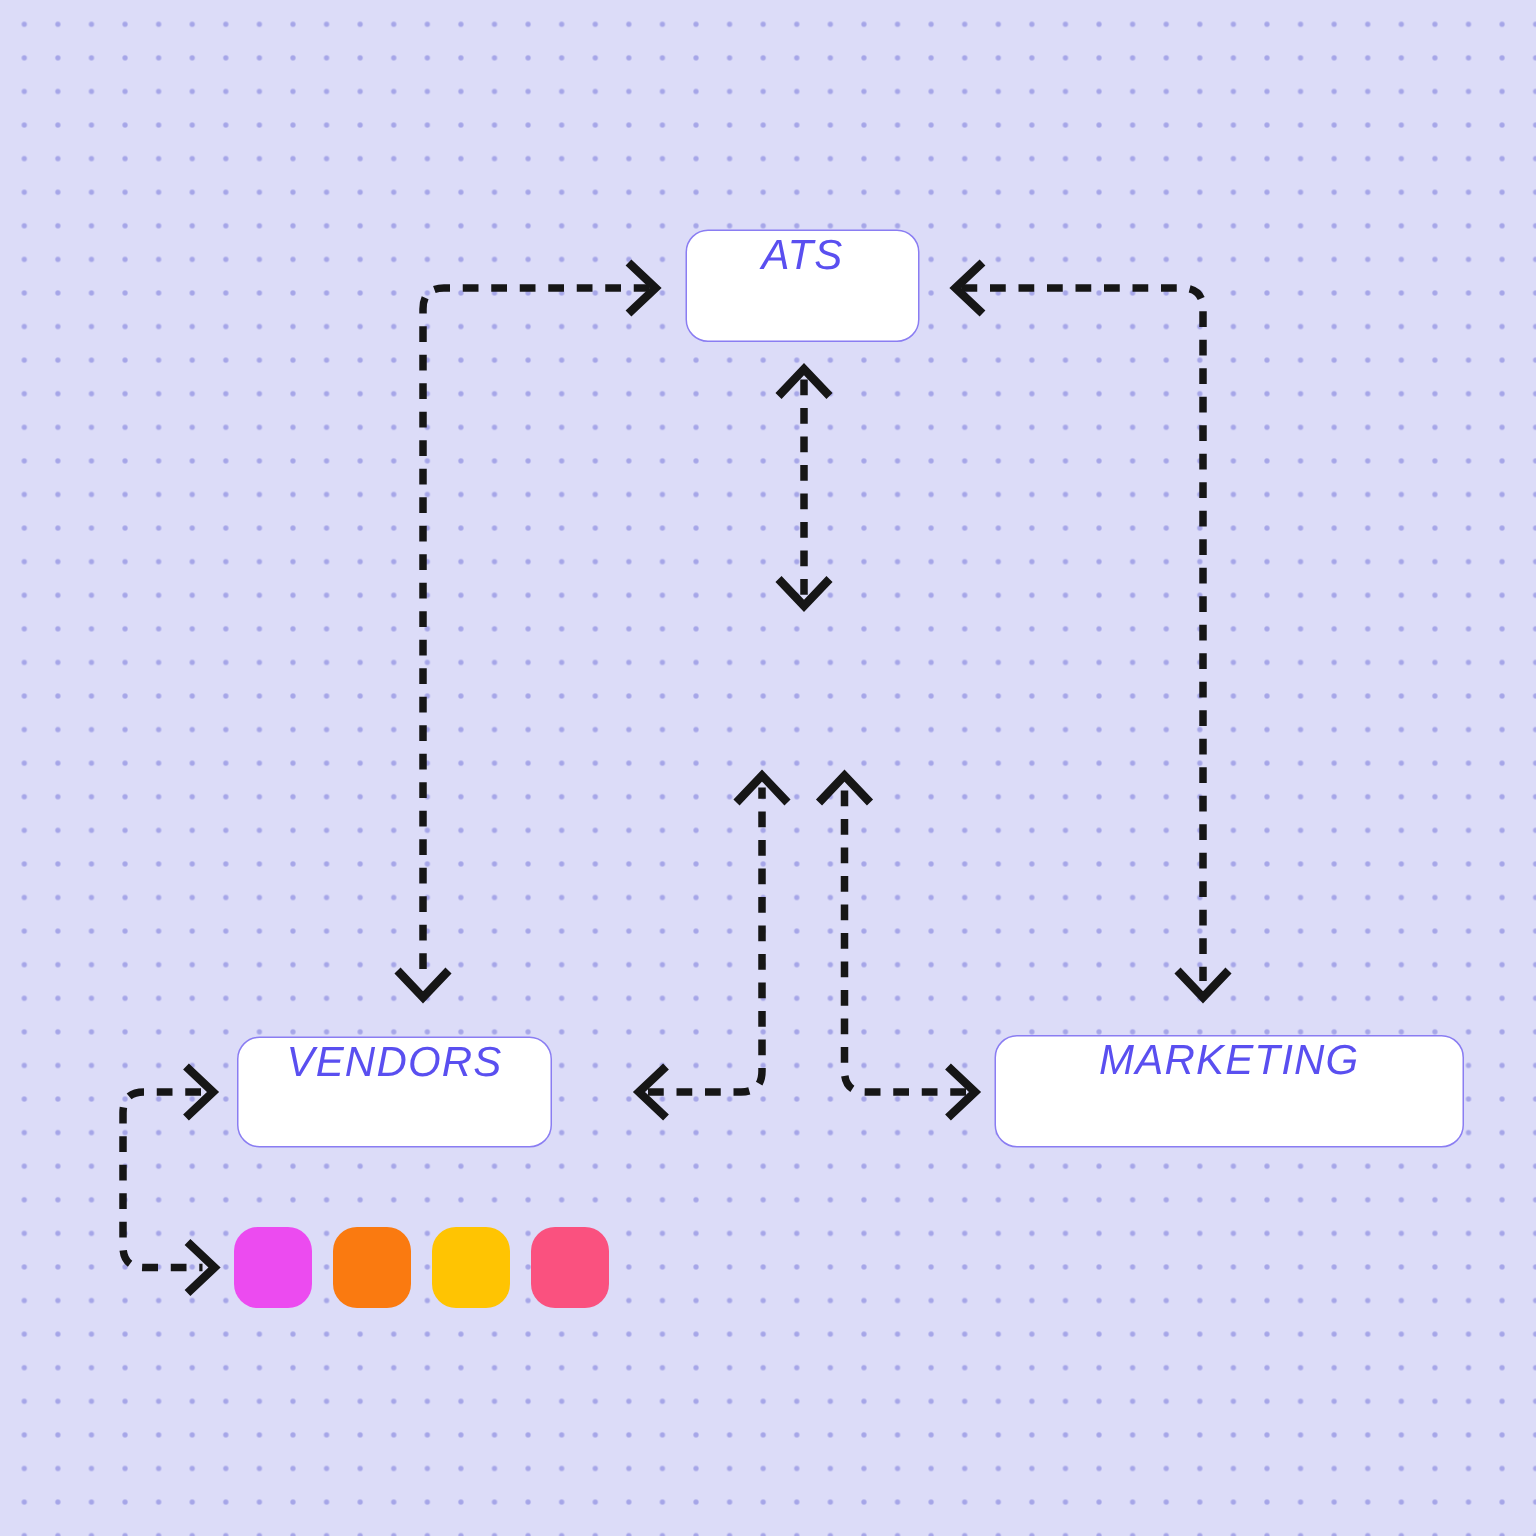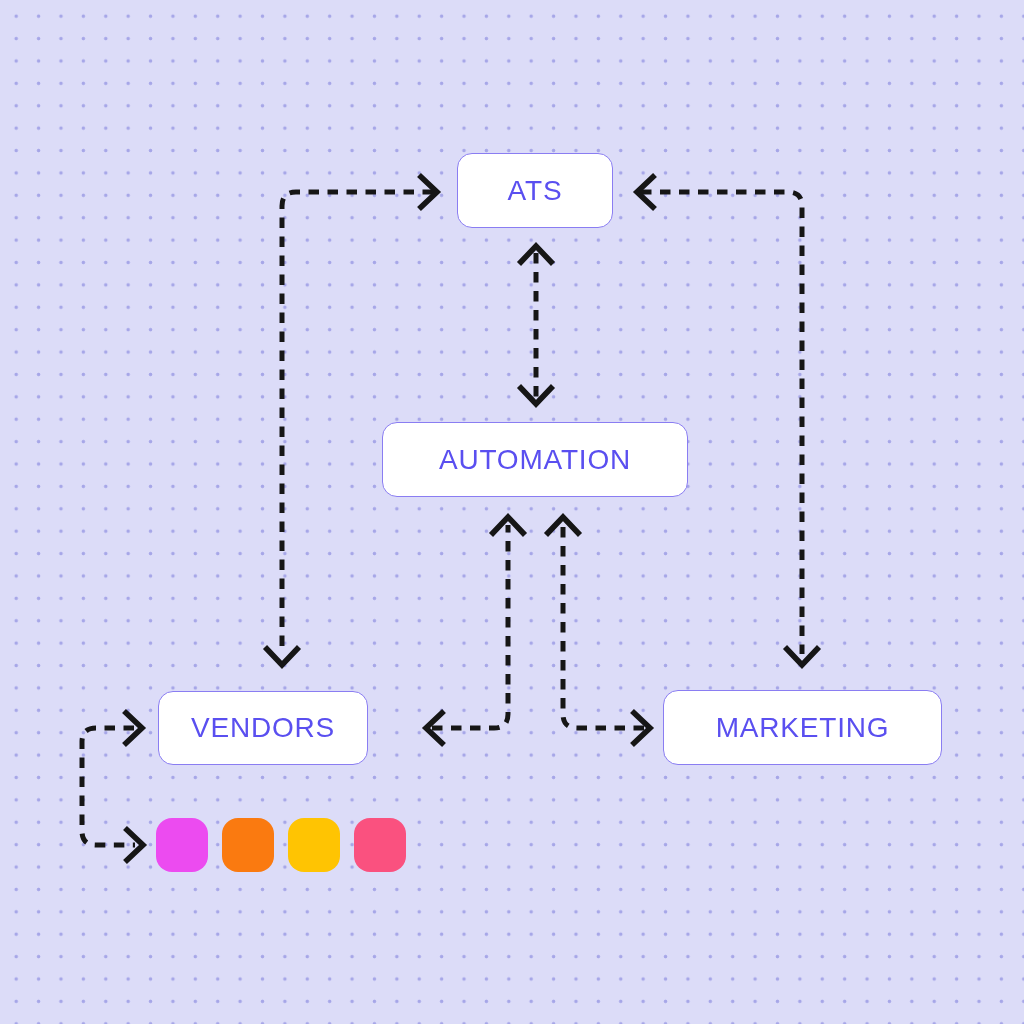--- a/index.html
+++ b/index.html
@@ -39,35 +39,36 @@
     stroke-width: 5.6;
     stroke-linecap: butt;
     stroke-linejoin: miter;
   }
   .node {
     position: absolute;
     background: #ffffff;
     border: 1.6px solid #8a7df2;
     border-radius: 15px;
     display: flex;
-    align-items: center;
+    align-items: flex-start;
     justify-content: center;
     box-sizing: border-box;
+    font-style: italic;
   }
   .node-label {
     color: #5a4ff0;
     font-size: 28px;
     font-weight: 500;
     letter-spacing: 0.8px;
     user-select: none;
   }
   .node-ats        { left: 457px; top: 153px; width: 156px; height: 75px; }
   .node-automation { left: 382px; top: 422px; width: 306px; height: 75px; }
   .node-vendors    { left: 158px; top: 691px; width: 210px; height: 74px; }
-  .node-marketing  { left: 663px; top: 690px; width: 279px; height: 75px; }
+  .node-marketing  { left: 663px; top: 690px; width: 313px; height: 75px; }
   .swatch {
     position: absolute;
     top: 818px;
     width: 52px;
     height: 54px;
     border-radius: 16px;
   }
   .swatch-0 { left: 156px; }
   .swatch-1 { left: 222px; }
   .swatch-2 { left: 288px; }
@@ -114,23 +115,20 @@
       <path class="dash" d="M 134 728 L 96 728 Q 82 728 82 742 L 82 831 Q 82 845 96 845 L 135 845"></path>
       <path class="head" d="M 124 711 L 142 728 L 124 745"></path>
       <path class="head" d="M 125 828 L 143 845 L 125 862"></path>
     </g>
   </svg>
 
   <div class="node node-ats">
     <span class="node-label">ATS</span>
   </div>
 
-  <div class="node node-automation">
-    <span class="node-label">AUTOMATION</span>
-  </div>
 
   <div class="node node-vendors">
     <span class="node-label">VENDORS</span>
   </div>
 
   <div class="node node-marketing">
     <span class="node-label">MARKETING</span>
   </div>
 
   <div class="swatch swatch-0" style="background: rgb(236, 75, 240);"></div>

